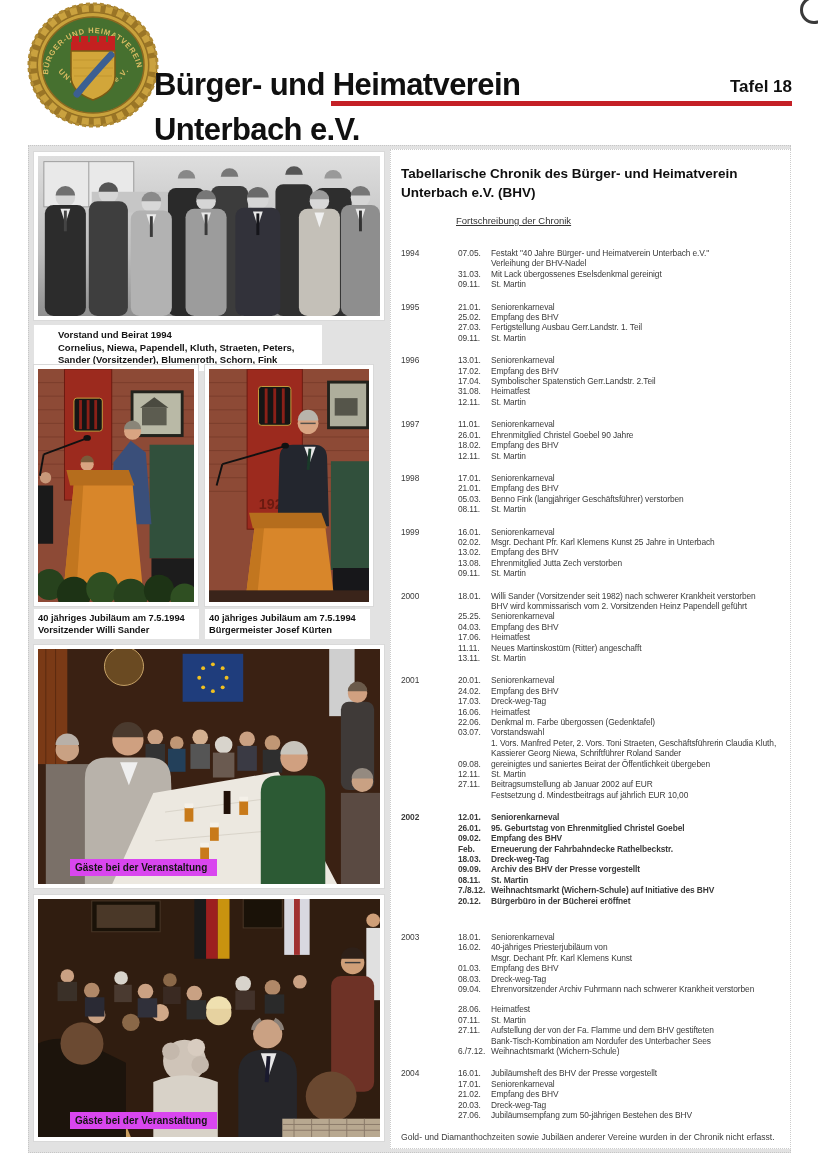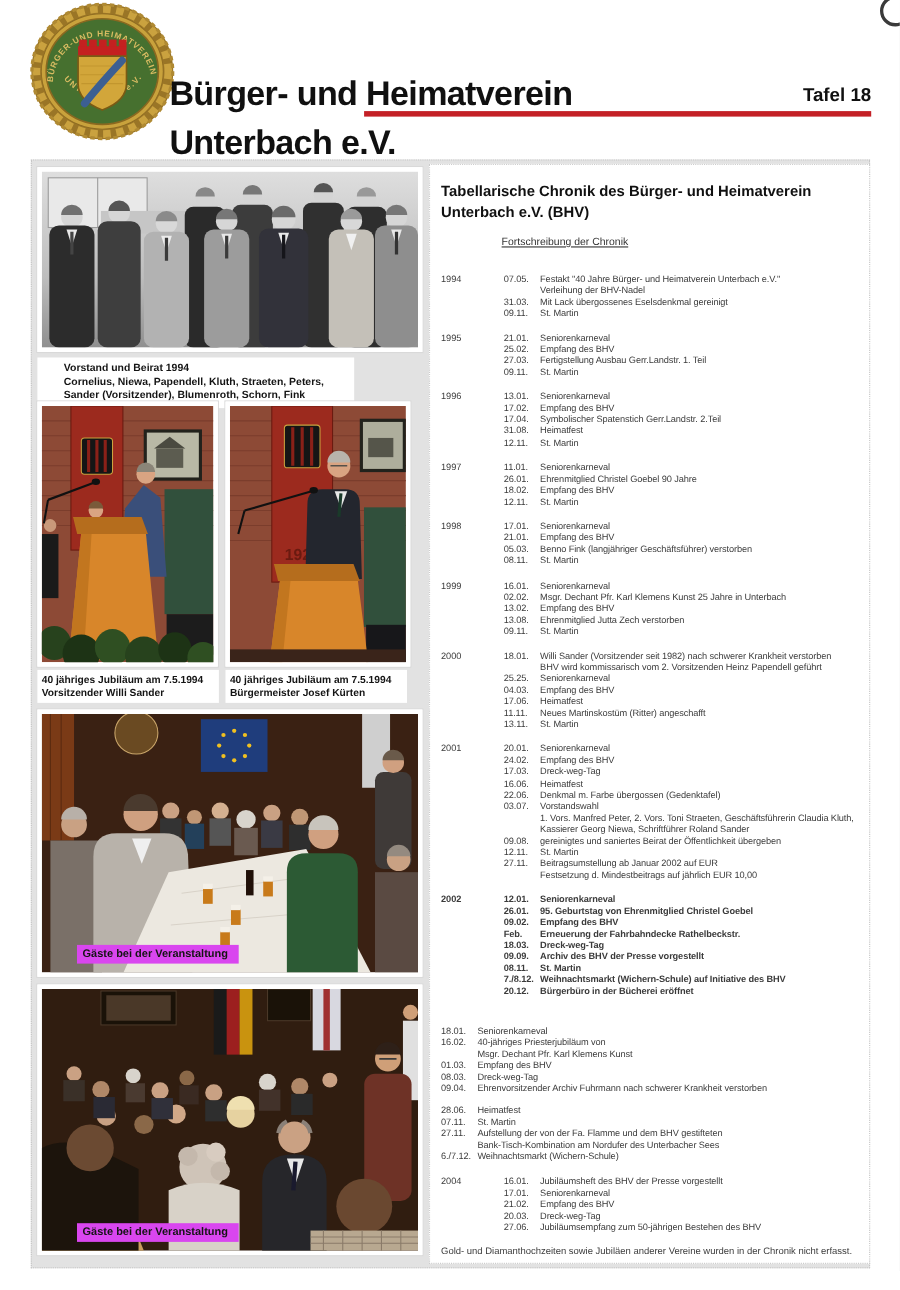--- a/index.html
+++ b/index.html
@@ -750,20 +750,21 @@
             </div>
             <div class="chron-entry">
               <span class="chron-date">20.12.</span>
               <div class="chron-lines">
                 <div class="chron-line">Bürgerbüro in der Bücherei eröffnet</div>
               </div>
             </div>
           </div>
         </div>
         <div class="chron-group">
+          <div class="chron-year">2003</div>
           <div class="chron-entries">
             <div class="chron-entry">
               <span class="chron-date">18.01.</span>
               <div class="chron-lines">
                 <div class="chron-line">Seniorenkarneval</div>
               </div>
             </div>
             <div class="chron-entry">
               <span class="chron-date">16.02.</span>
               <div class="chron-lines">

